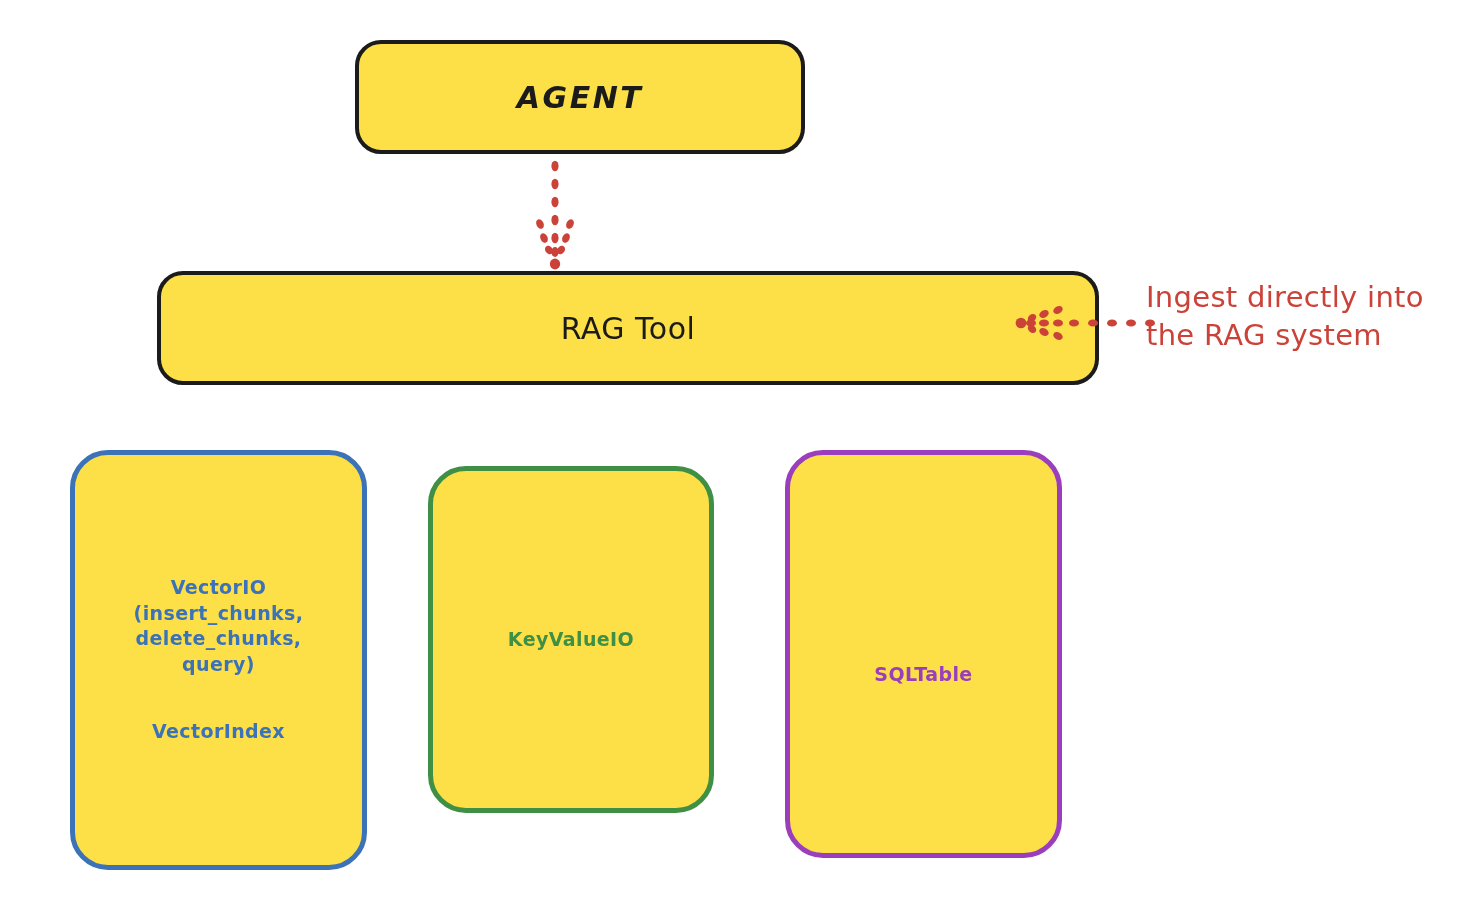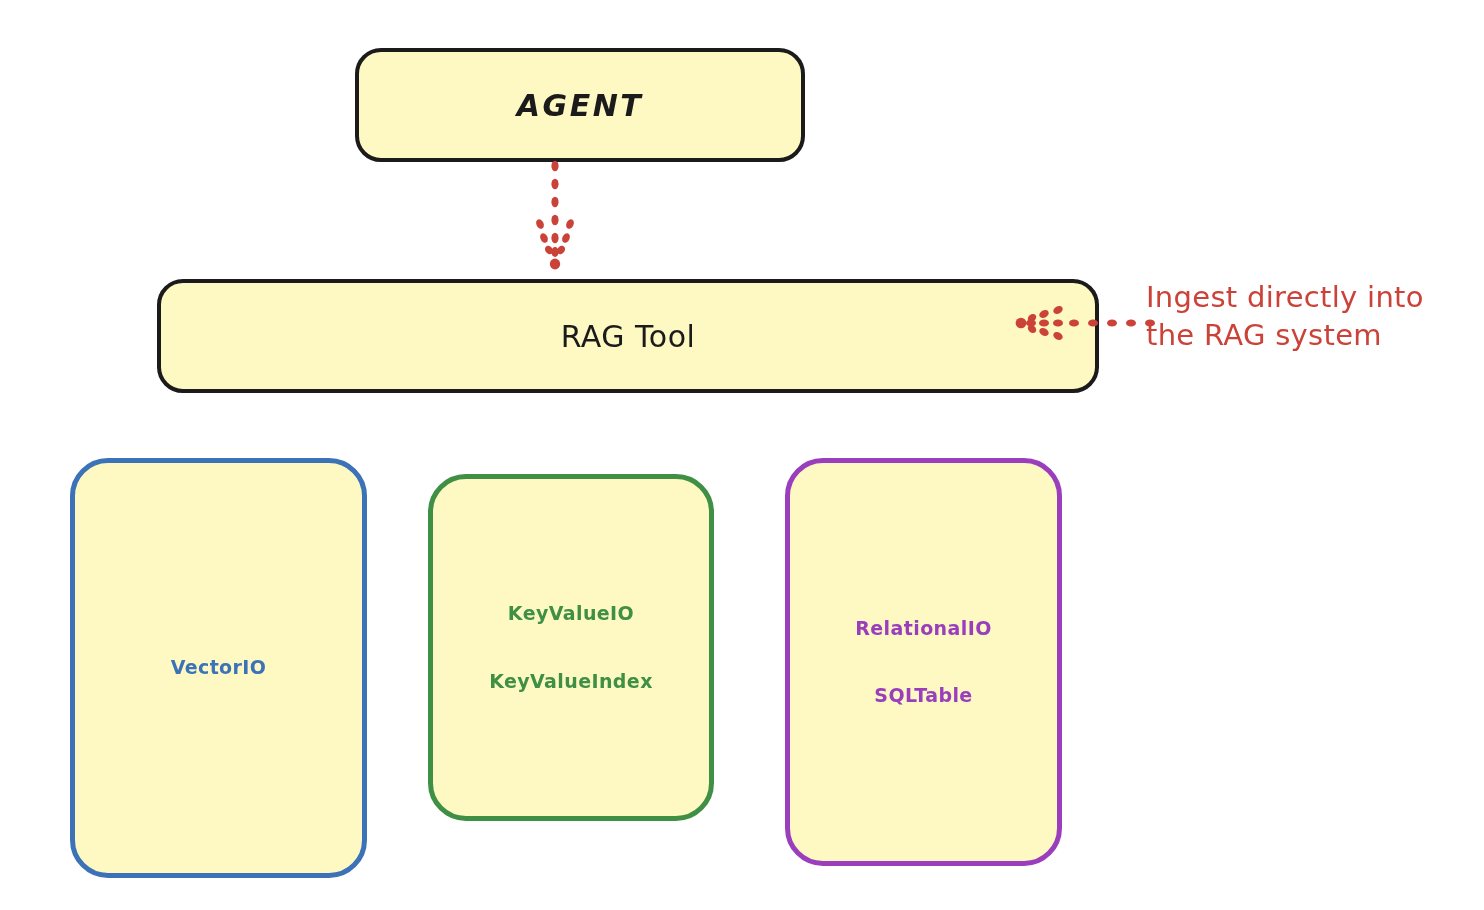--- a/index.html
+++ b/index.html
@@ -16,22 +16,21 @@
   }
 
   .node {
     position: absolute;
     box-sizing: border-box;
     display: flex;
     flex-direction: column;
     align-items: center;
     justify-content: center;
     text-align: center;
-    background: #fef9c3;
-    margin-top: 8px;
+    background: #fde047;
   }
 
   
   .box-dark {
     border: 4px solid #1b1b1b;
     border-radius: 26px;
   }
   .box-dark .node-label {
     color: #1b1b1b;
     font-size: 30px;
@@ -142,28 +141,30 @@
     <ellipse cx="3" cy="25" rx="5.4" ry="5.2"></ellipse>
   </g>
 </svg>
 
 <div id="ingest-annotation">Ingest directly into
 the RAG system</div>
 
 <div class="node box-color" id="vectorio-node" style="border-color:#3b72b8;">
   <div class="api-block">
     <span class="api-title" style="color:#3b72b8;">VectorIO</span>
+    <span class="api-sig" style="color:#3b72b8;">(insert_chunks,
+delete_chunks,
+query)</span>
+    <span class="api-index" style="color:#3b72b8;">VectorIndex</span>
   </div>
 </div>
 
 <div class="node box-color" id="keyvalueio-node" style="border-color:#3f8f44;">
   <div class="api-block">
     <span class="api-title" style="color:#3f8f44;">KeyValueIO</span>
-    <span class="api-index" style="color:#3f8f44;">KeyValueIndex</span>
   </div>
 </div>
 
 <div class="node box-color" id="relationalio-node" style="border-color:#9a3ebd;">
   <div class="api-block">
-    <span class="api-title" style="color:#9a3ebd;">RelationalIO</span>
     <span class="api-index" style="color:#9a3ebd;">SQLTable</span>
   </div>
 </div>
 
 </body></html>

